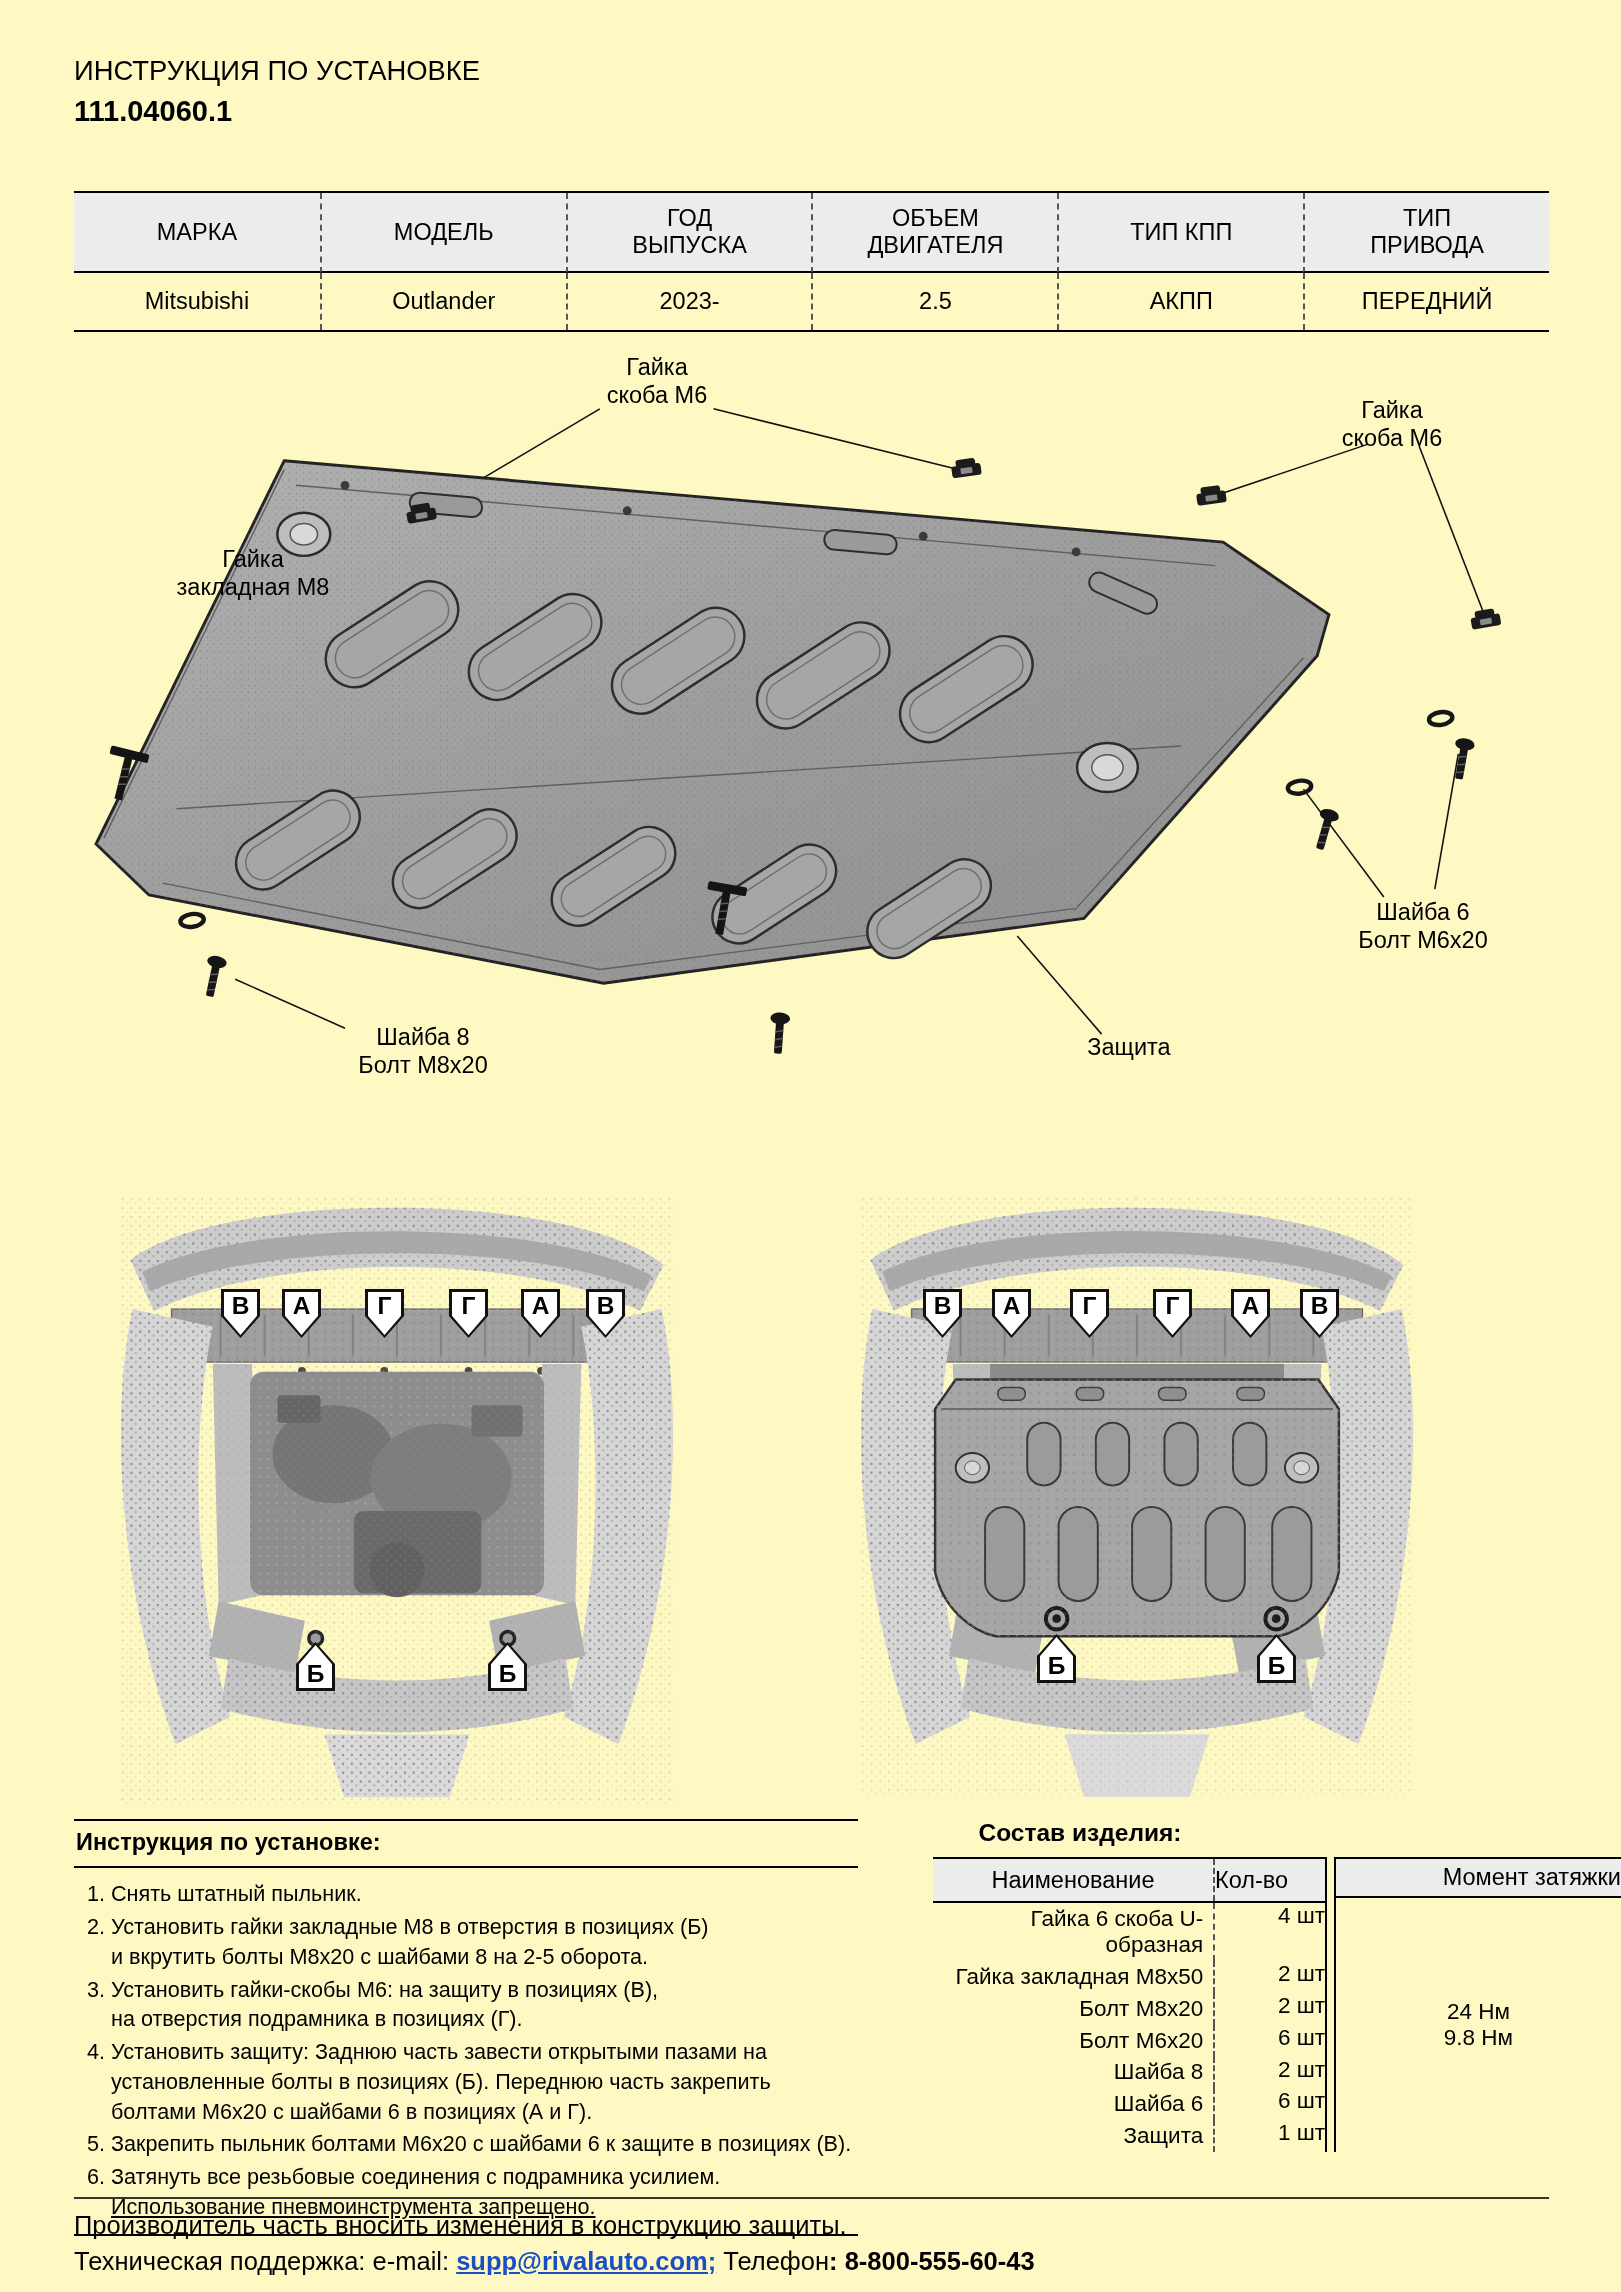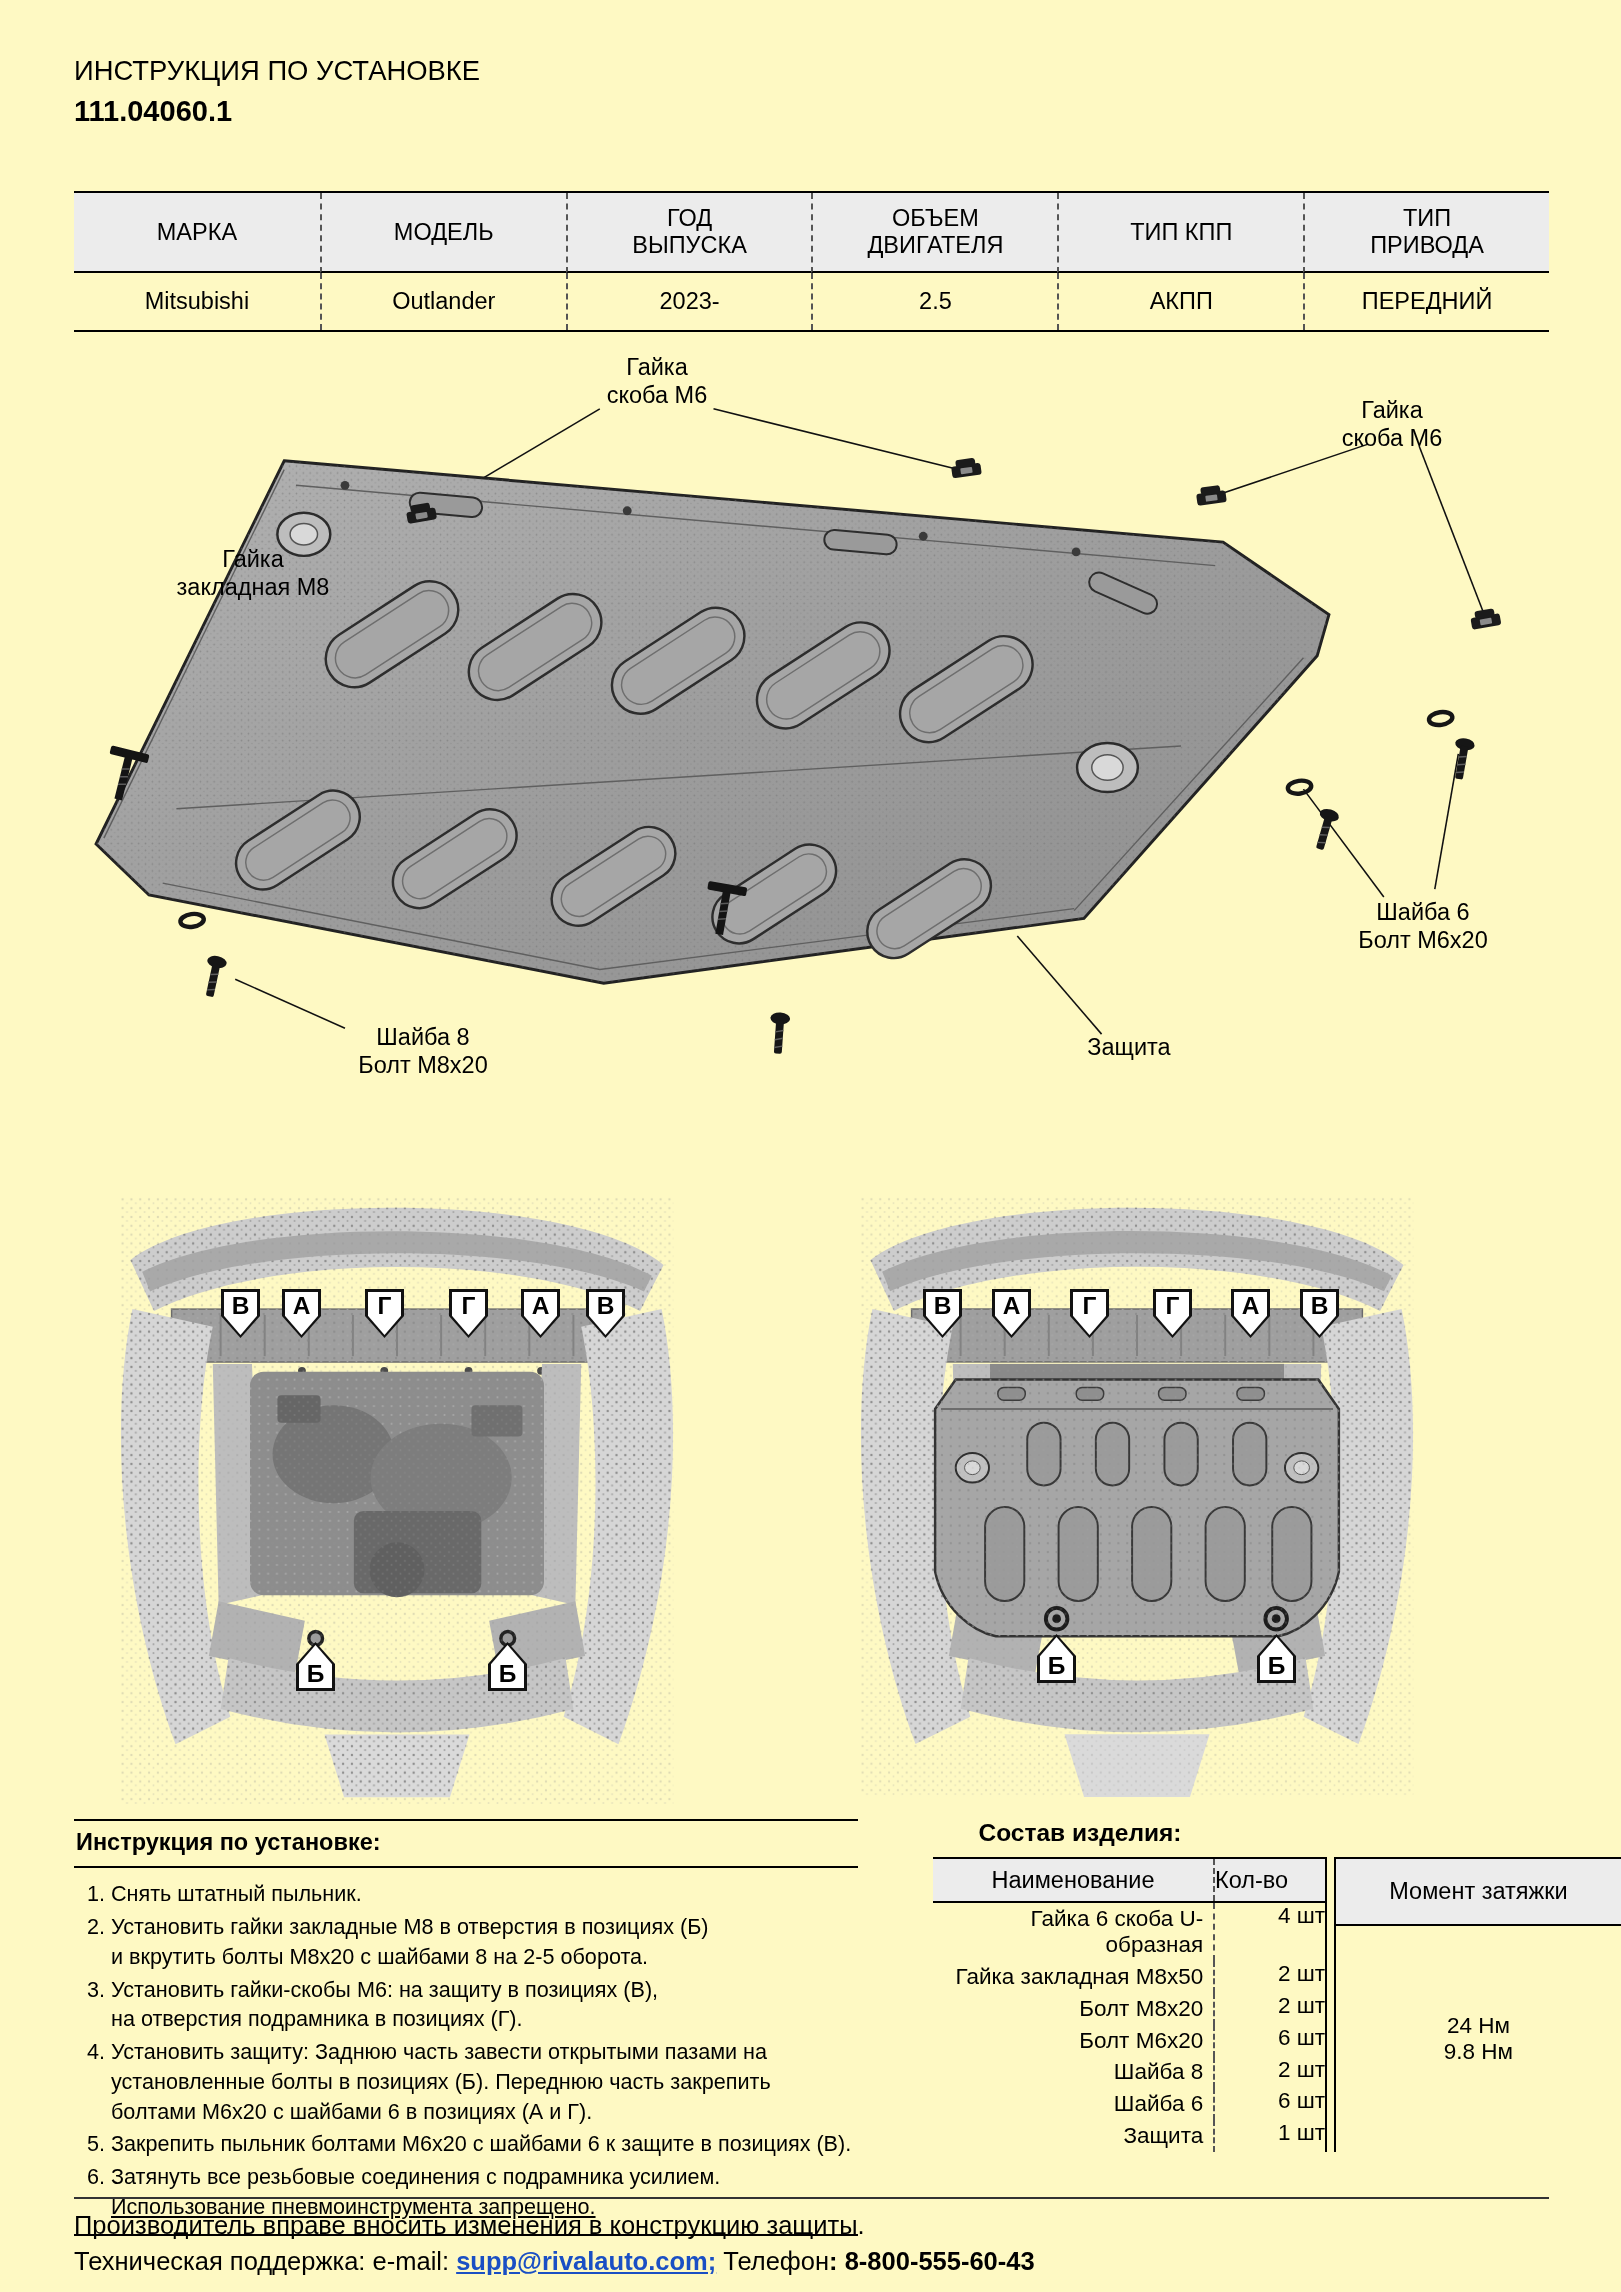--- a/index.html
+++ b/index.html
@@ -58,21 +58,21 @@
   .parts-table { display:flex; }
   .pt-left { width:392px; border-right:2px solid #000; }
   .pt-hdr { display:flex; background:#ececec; border-top:2px solid #000; border-bottom:2px solid #000; }
   .pt-h-name { flex:1; text-align:center; font-size:23.5px; padding:7.8px 0; }
   .pt-h-qty  { width:110px; text-align:left; font-size:23.5px; padding:7.8px 0; border-left:2px dashed #555; }
   .pt-row { display:flex; font-size:22.5px; }
   .pt-name { flex:1; text-align:right; padding:2.9px 9.8px 2.9px 0; }
   .pt-qty  { width:110px; text-align:right; padding:0 0; border-left:2px dashed #555; }
   .pt-right { flex:1; margin-left:6.9px; border-left:2px solid #000; display:flex; flex-direction:column; }
   .pt-h-torque { background:#ececec; border-top:2px solid #000; border-bottom:2px solid #000;
-                 text-align:center; font-size:23.5px; padding:19px 0; }
+                 text-align:right; font-size:23.5px; padding:5px 0; }
   .pt-torque { flex:1; display:flex; align-items:center; justify-content:center;
                font-size:22.5px; text-align:center; white-space:pre-line; }
 
   
   .footer-rule { position:absolute; left:74px; top:2197px; width:1475px; border-top:2px solid #333; }
   .footer-note { position:absolute; left:74px; top:2211px; font-size:25.5px; }
   .footer-support { position:absolute; left:74px; top:2247px; font-size:25.5px; }
   .email { color:#1a4fc4; font-weight:700; text-decoration:underline; cursor:pointer; }
   .phone { font-weight:700; }
 </style>
@@ -509,19 +509,19 @@
       </div>
       <div class="pt-right">
         <div class="pt-h-torque">Момент затяжки</div>
         <div class="pt-torque">24 Нм
 9.8 Нм</div>
       </div>
     </div>
   </div>
 
   <div class="footer-rule"></div>
-  <div class="footer-note">Производитель вправе вносить изменения в конструкцию защиты.</div>
+  <div class="footer-note">Производитель часть вносить изменения в конструкцию защиты.</div>
   <div class="footer-support">
     <span>Техническая поддержка:  e-mail: </span><a class="email">supp@rivalauto.com;</a><span> Телефон</span><span class="phone">: 8-800-555-60-43</span>
   </div>
 
 </div>
 
 
 </body></html>

